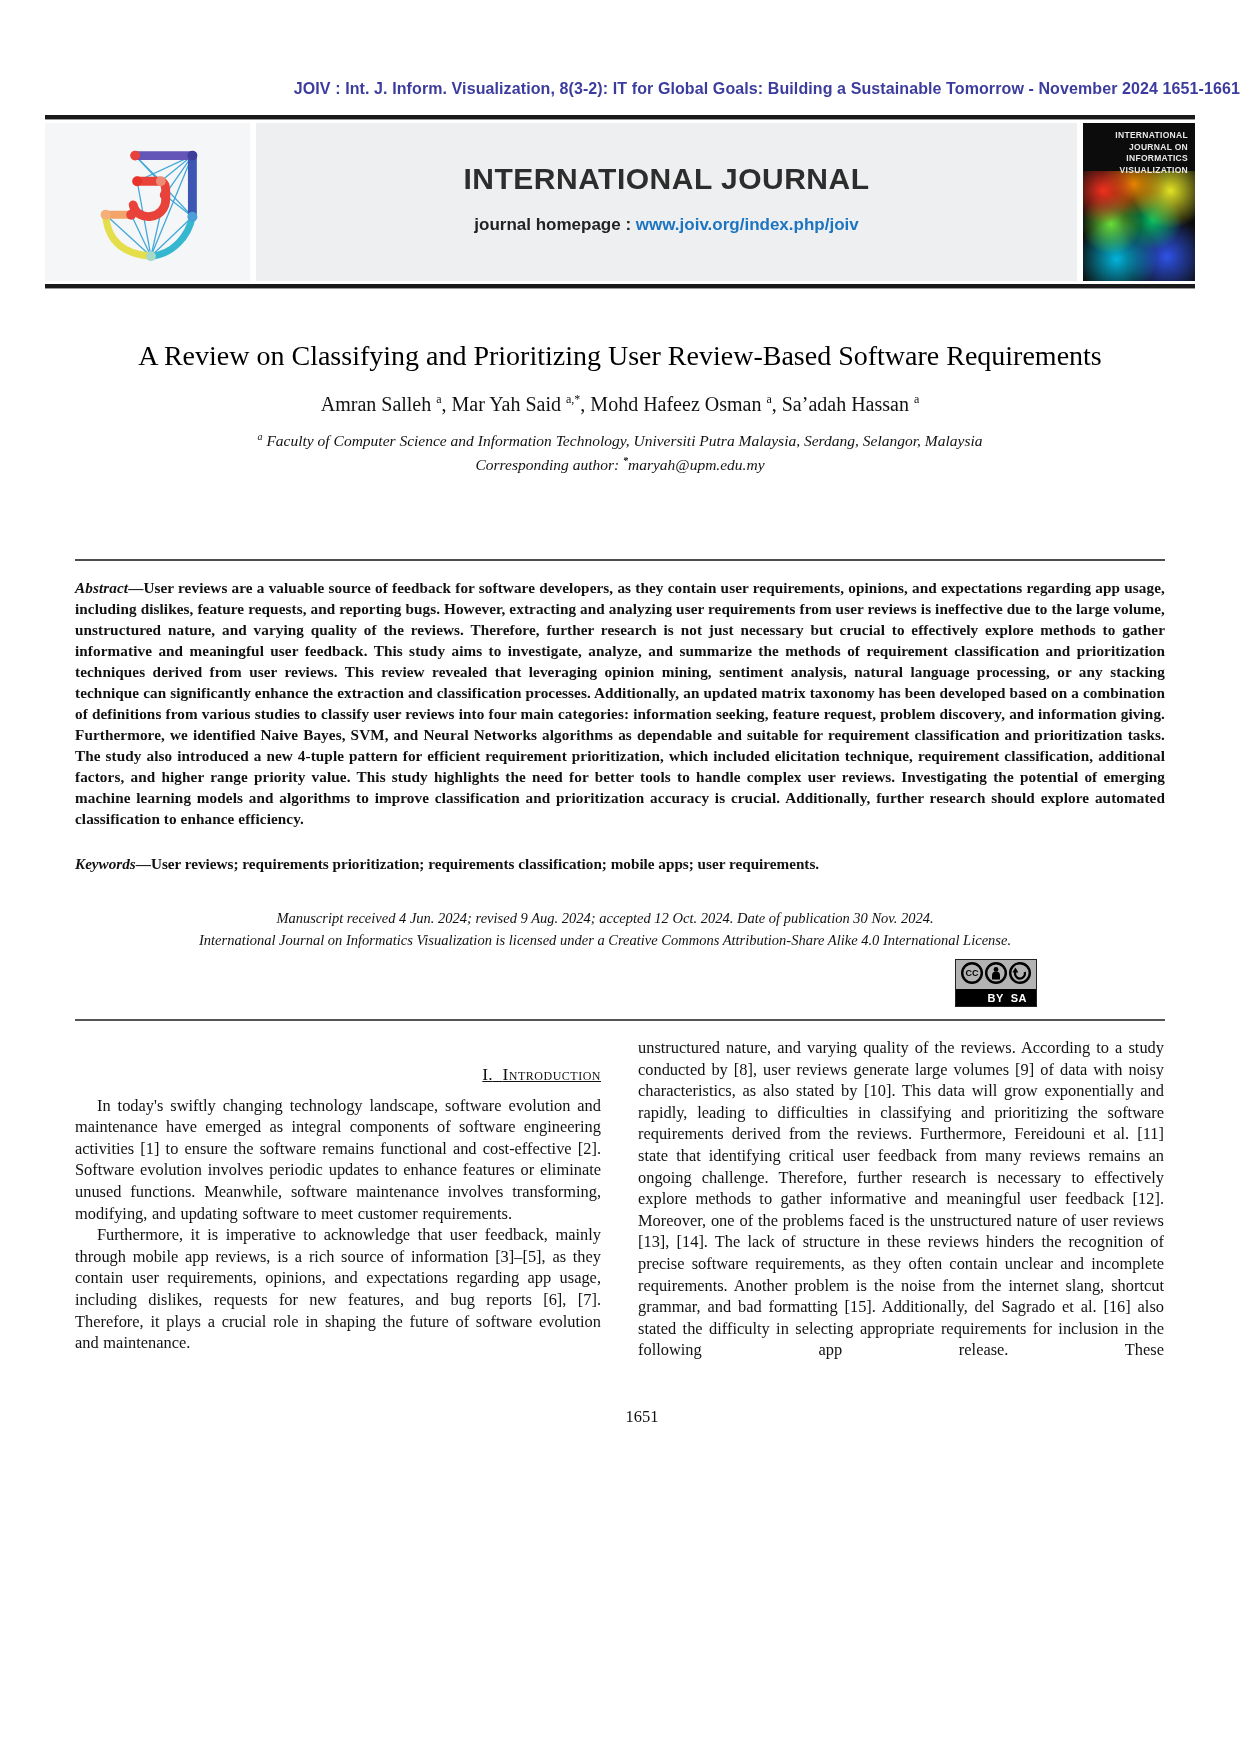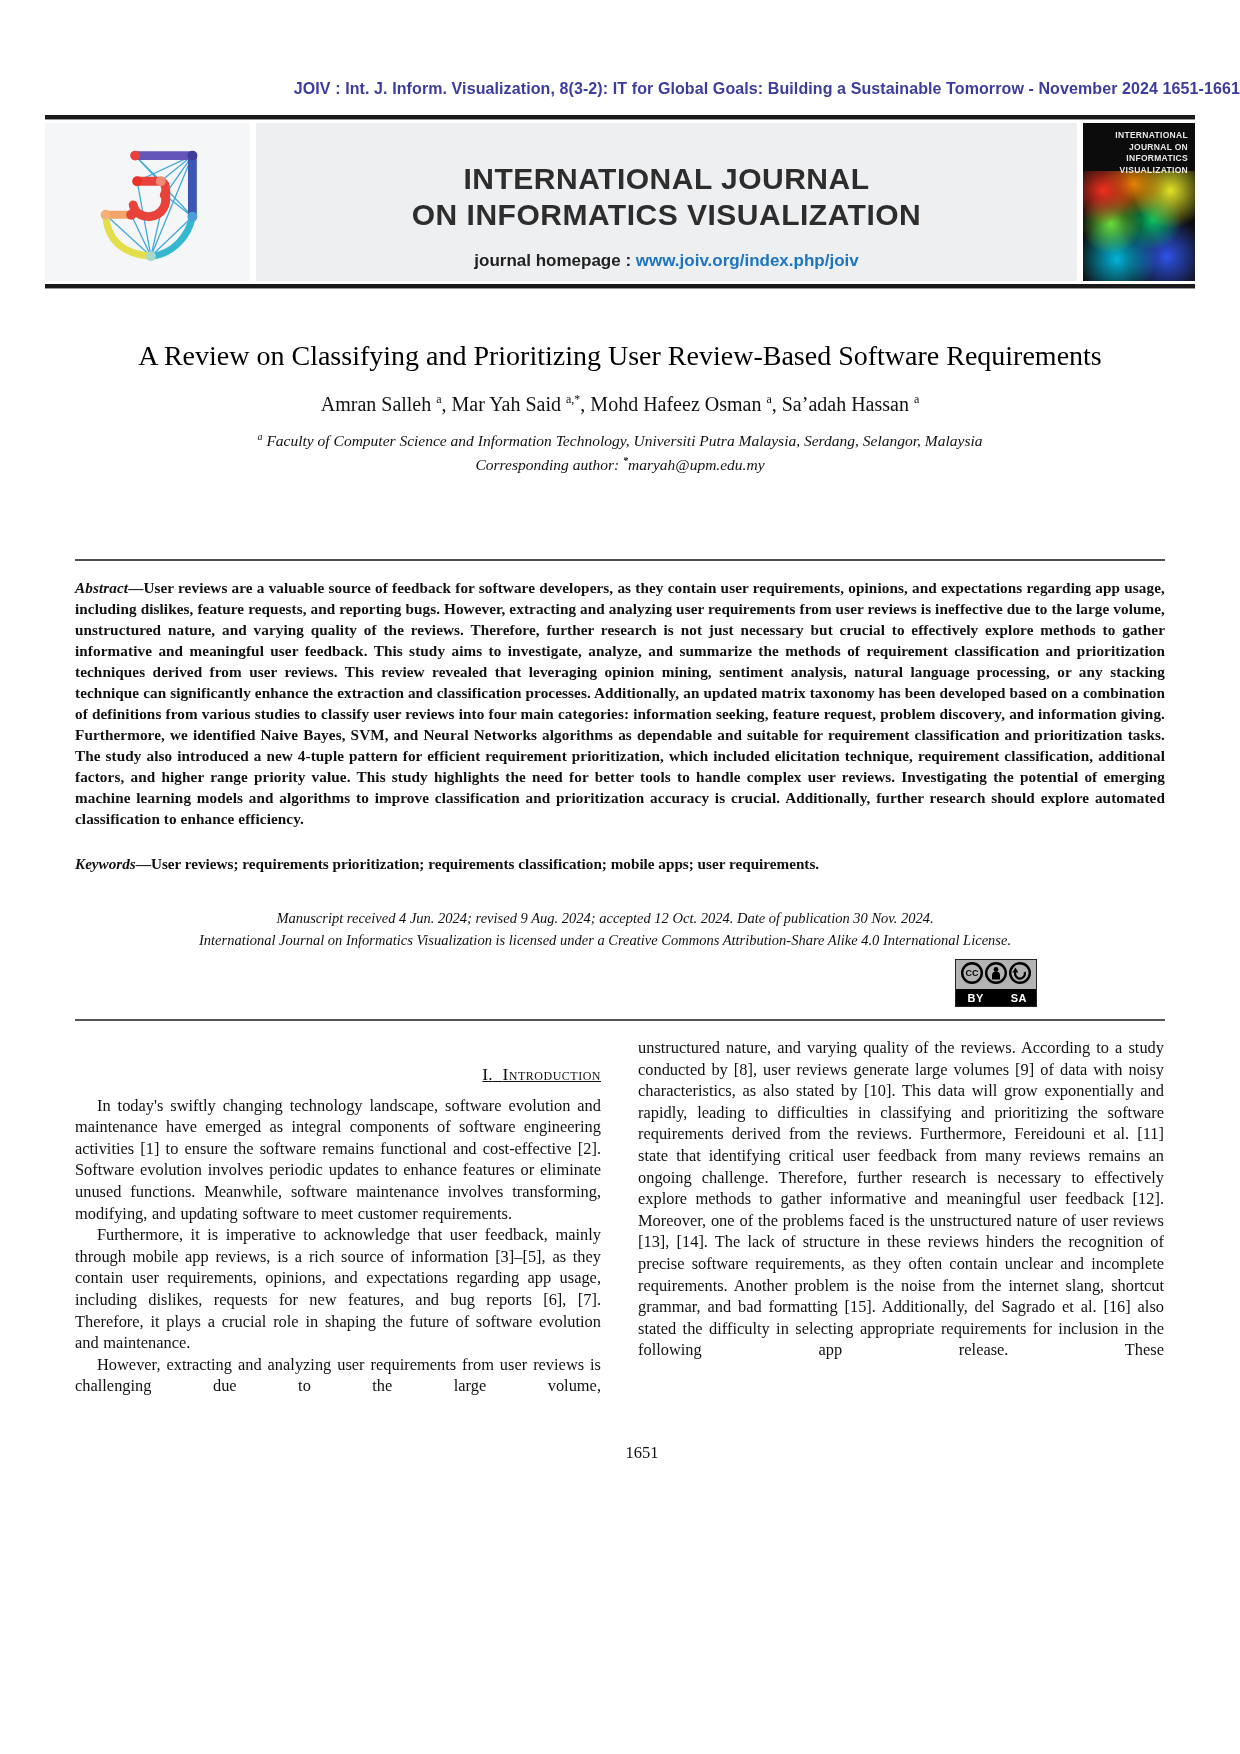--- a/index.html
+++ b/index.html
@@ -63,21 +63,21 @@
   }
   .badge-row{display:flex;justify-content:flex-end;padding-right:203px;margin-top:8px;}
   .cc-badge{
     width:82px;height:48px;border:1px solid #222;box-sizing:border-box;background:#b3b3b3;
     display:flex;flex-direction:column;
   }
   .cc-icons{flex:1;display:flex;align-items:center;justify-content:flex-start;padding:0 4px;}
   .cc-strip{
     height:17px;background:#000;color:#fff;font-family:"Liberation Sans", sans-serif;
     font-size:11px;font-weight:bold;display:flex;align-items:center;justify-content:flex-end;
-    gap:27px;padding-right:9px;letter-spacing:.5px;
+    gap:7px;padding-right:9px;letter-spacing:.5px;
   }
   .rule-bottom{height:1.5px;background:#555;margin:12px 75px 0 75px;}
   .columns{margin:16px 75px 0 75px;display:flex;gap:37px;}
   .col{width:526px;font-size:16.4px;line-height:21.6px;text-align:justify;word-spacing:.6px;}
   .sec-heading{margin:27px 0 9px 0;text-align:right;font-size:17.5px;text-decoration:underline;}
   .sec-heading .sc{font-variant:small-caps;letter-spacing:.5px;}
   .col p{margin:0;text-indent:22px;}
   .col p.cont{text-indent:0;}
   .jlast{text-align-last:justify;}
   .pagenum{margin-top:46px;text-align:center;font-size:16.5px;padding-left:44px;}
@@ -121,21 +121,20 @@
           <circle cx="58" cy="90" r="5" fill="#e8423a"></circle>
         <circle cx="92" cy="70" r="5" fill="#e8423a"></circle>
           <circle cx="120" cy="92" r="5" fill="#4a9fd8"></circle>
         <circle cx="78" cy="132" r="5" fill="#a8d8c8"></circle>
       </svg>
     </span>
   </div>
   <div class="center-box">
     <div class="journal-title">
       <div>INTERNATIONAL JOURNAL</div>
-      <div>ON INFORMATICS VISUALIZATION</div>
     </div>
     <div class="homepage-line">
       <span>journal homepage : </span><span class="url">www.joiv.org/index.php/joiv</span>
     </div>
   </div>
   <div class="cover">
     <div class="cover-art"></div>
     <div class="cover-text">
       <div>INTERNATIONAL</div>
       <div>JOURNAL ON</div>
@@ -209,20 +208,19 @@
 
 <div class="rule-bottom"></div>
 
 <div class="columns">
   <div class="col">
     <div class="sec-heading">
       <span>I.</span>&nbsp;&nbsp;<span class="sc">Introduction</span>
     </div>
     <p>In today's swiftly changing technology landscape, software evolution and maintenance have emerged as integral components of software engineering activities [1] to ensure the software remains functional and cost-effective [2]. Software evolution involves periodic updates to enhance features or eliminate unused functions. Meanwhile, software maintenance involves transforming, modifying, and updating software to meet customer requirements.</p>
     <p>Furthermore, it is imperative to acknowledge that user feedback, mainly through mobile app reviews, is a rich source of information [3]–[5], as they contain user requirements, opinions, and expectations regarding app usage, including dislikes, requests for new features, and bug reports [6], [7]. Therefore, it plays a crucial role in shaping the future of software evolution and maintenance.</p>
-    <p class="jlast">However, extracting and analyzing user requirements from user reviews is challenging due to the large volume,</p>
   </div>
   <div class="col">
     <p class="cont jlast">unstructured nature, and varying quality of the reviews. According to a study conducted by [8], user reviews generate large volumes [9] of data with noisy characteristics, as also stated by [10]. This data will grow exponentially and rapidly, leading to difficulties in classifying and prioritizing the software requirements derived from the reviews. Furthermore, Fereidouni et al. [11] state that identifying critical user feedback from many reviews remains an ongoing challenge. Therefore, further research is necessary to effectively explore methods to gather informative and meaningful user feedback [12]. Moreover, one of the problems faced is the unstructured nature of user reviews [13], [14]. The lack of structure in these reviews hinders the recognition of precise software requirements, as they often contain unclear and incomplete requirements. Another problem is the noise from the internet slang, shortcut grammar, and bad formatting [15]. Additionally, del Sagrado et al. [16] also stated the difficulty in selecting appropriate requirements for inclusion in the following app release. These</p>
   </div>
 </div>
 
 <div class="pagenum">1651</div>
 
 </body></html>

